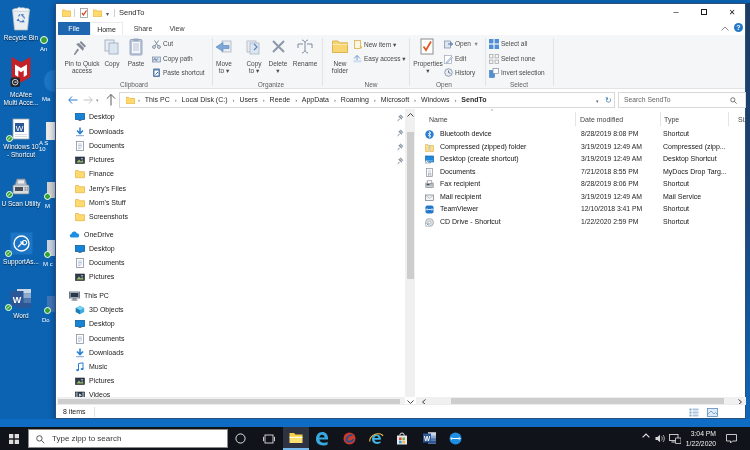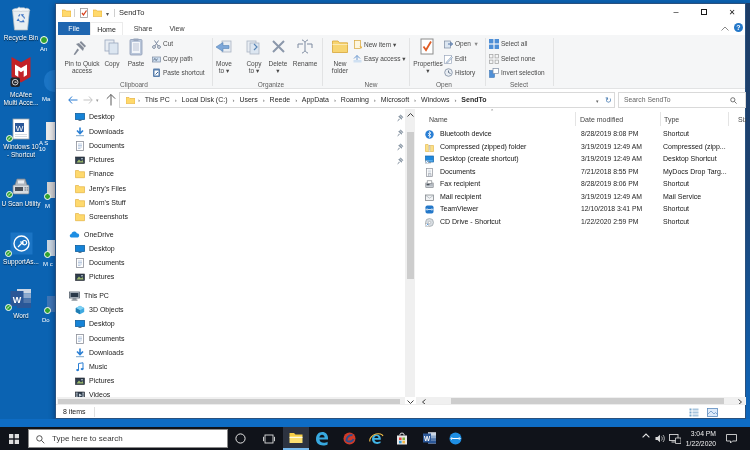--- a/index.html
+++ b/index.html
@@ -693,21 +693,21 @@
         <rect x="0" y="5.7" width="4.3" height="4.3"></rect>
         <rect x="5.7" y="5.7" width="4.3" height="4.3"></rect>
       </g>
     </svg>
 
   <div id="tsearch">
     <svg class="abs" style="left:7px;top:5px;" width="9" height="9" viewBox="0 0 9 9">
         <circle cx="3.4" cy="3.4" r="2.7" fill="none" stroke="#444" stroke-width="0.9"></circle>
         <line x1="5.4" y1="5.4" x2="8.3" y2="8.3" stroke="#444" stroke-width="0.9"></line>
       </svg>
-    <span style="position:absolute;left:23px;">Type here to search</span>
+    <span style="position:absolute;left:23px;">Type zipp to search</span>
   </div>
 
   <svg class="abs" style="left:235px;top:6px;" width="11" height="11" viewBox="0 0 11 11">
       <circle cx="5.5" cy="5.5" r="4.6" fill="none" stroke="#e8e8e8" stroke-width="1"></circle>
     </svg>
 
   <svg class="abs" style="left:263px;top:6.5px;" width="12" height="10" viewBox="0 0 12 10">
       <rect x="2" y="1" width="8" height="8" fill="none" stroke="#dfdfdf" stroke-width="0.9"></rect>
       <rect x="0" y="2.8" width="0.9" height="4.4" fill="#dfdfdf"></rect>
       <rect x="11.1" y="2.8" width="0.9" height="4.4" fill="#dfdfdf"></rect>

